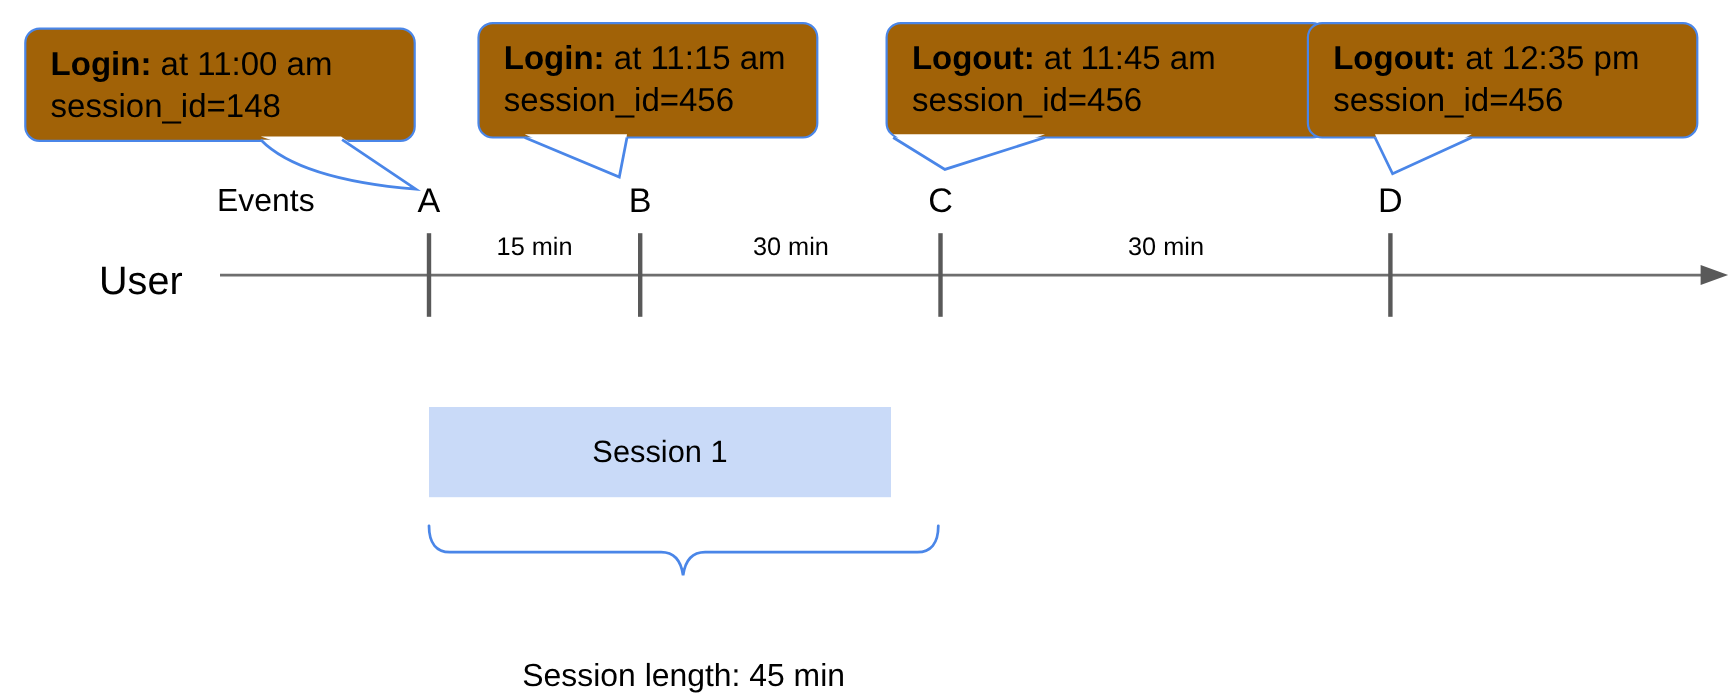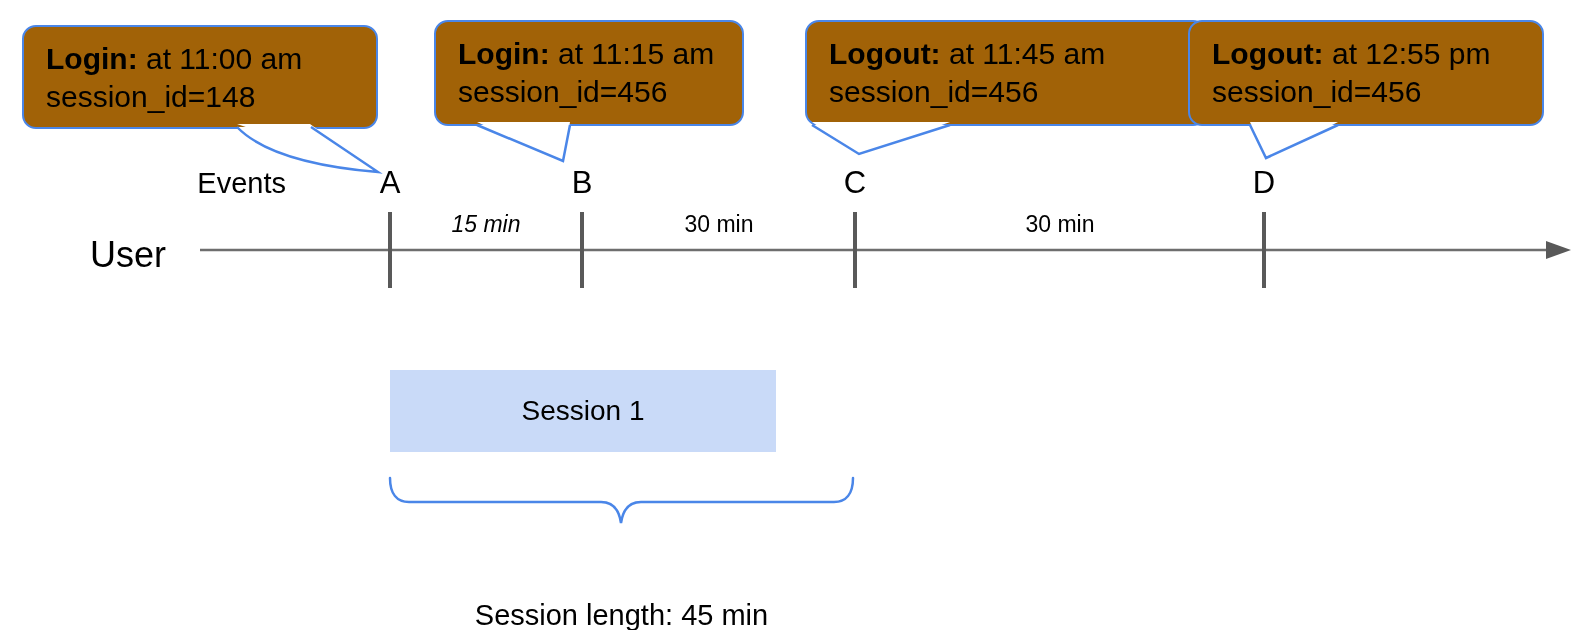--- a/index.html
+++ b/index.html
@@ -56,25 +56,25 @@
     <div><b>Login:</b><span> at 11:15 am</span></div>
     <div>session_id=456</div>
   </div>
 
   <div class="bubble" style="left:805px;top:20px;width:402px;height:106px;">
     <div><b>Logout:</b><span> at 11:45 am</span></div>
     <div>session_id=456</div>
   </div>
 
   <div class="bubble" style="left:1188px;top:20px;width:356px;height:106px;">
-    <div><b>Logout:</b><span> at 12:55 pm</span></div>
+    <div><b>Logout:</b><span> at 12:35 pm</span></div>
     <div>session_id=456</div>
   </div>
 
-  <div class="session-box" style="left:390px;top:370px;width:386px;height:82px;">
+  <div class="session-box" style="left:390px;top:370px;width:420px;height:82px;">
     <span>Session 1</span>
   </div>
 
   <svg class="svg-overlay" viewBox="0 0 1574 630">
 
     <g>
       <polygon points="237,124 310,124 378,172" fill="#ffffff" stroke="none"></polygon>
       <path d="M 237,127 Q 272,163 378,172 L 311,127" fill="#ffffff" style="stroke:var(--accent,#4A86E8)" stroke-width="2.5" fill-rule="nonzero"></path>
     </g>
     <g>
@@ -101,21 +101,21 @@
     <path d="M 390,478 C 390,494 397,502 409,502 L 601,502 C 613,502 619,509 621,523 C 623,509 629,502 641,502 L 834,502 C 846,502 853,494 853,478" fill="none" style="stroke:var(--accent,#4A86E8)" stroke-width="2.5" stroke-linecap="round"></path>
   </svg>
 
   <div class="lbl events-label" style="left:166px;top:167px;text-align:right;">Events</div>
 
   <div class="lbl mark" style="left:368px;top:165px;">A</div>
   <div class="lbl mark" style="left:560px;top:165px;">B</div>
   <div class="lbl mark" style="left:833px;top:165px;">C</div>
   <div class="lbl mark" style="left:1242px;top:165px;">D</div>
 
-  <div class="lbl interval" style="left:426px;top:211px;font-style:italic;">15 min</div>
+  <div class="lbl interval" style="left:426px;top:211px;">15 min</div>
   <div class="lbl interval" style="left:659px;top:211px;">30 min</div>
   <div class="lbl interval" style="left:1000px;top:211px;">30 min</div>
 
   <div class="lbl user-label" style="left:90px;top:234px;">User</div>
 
   <div class="session-length" style="left:390px;top:599px;width:463px;">Session length: 45 min</div>
 
 </div>
 
 </body></html>

